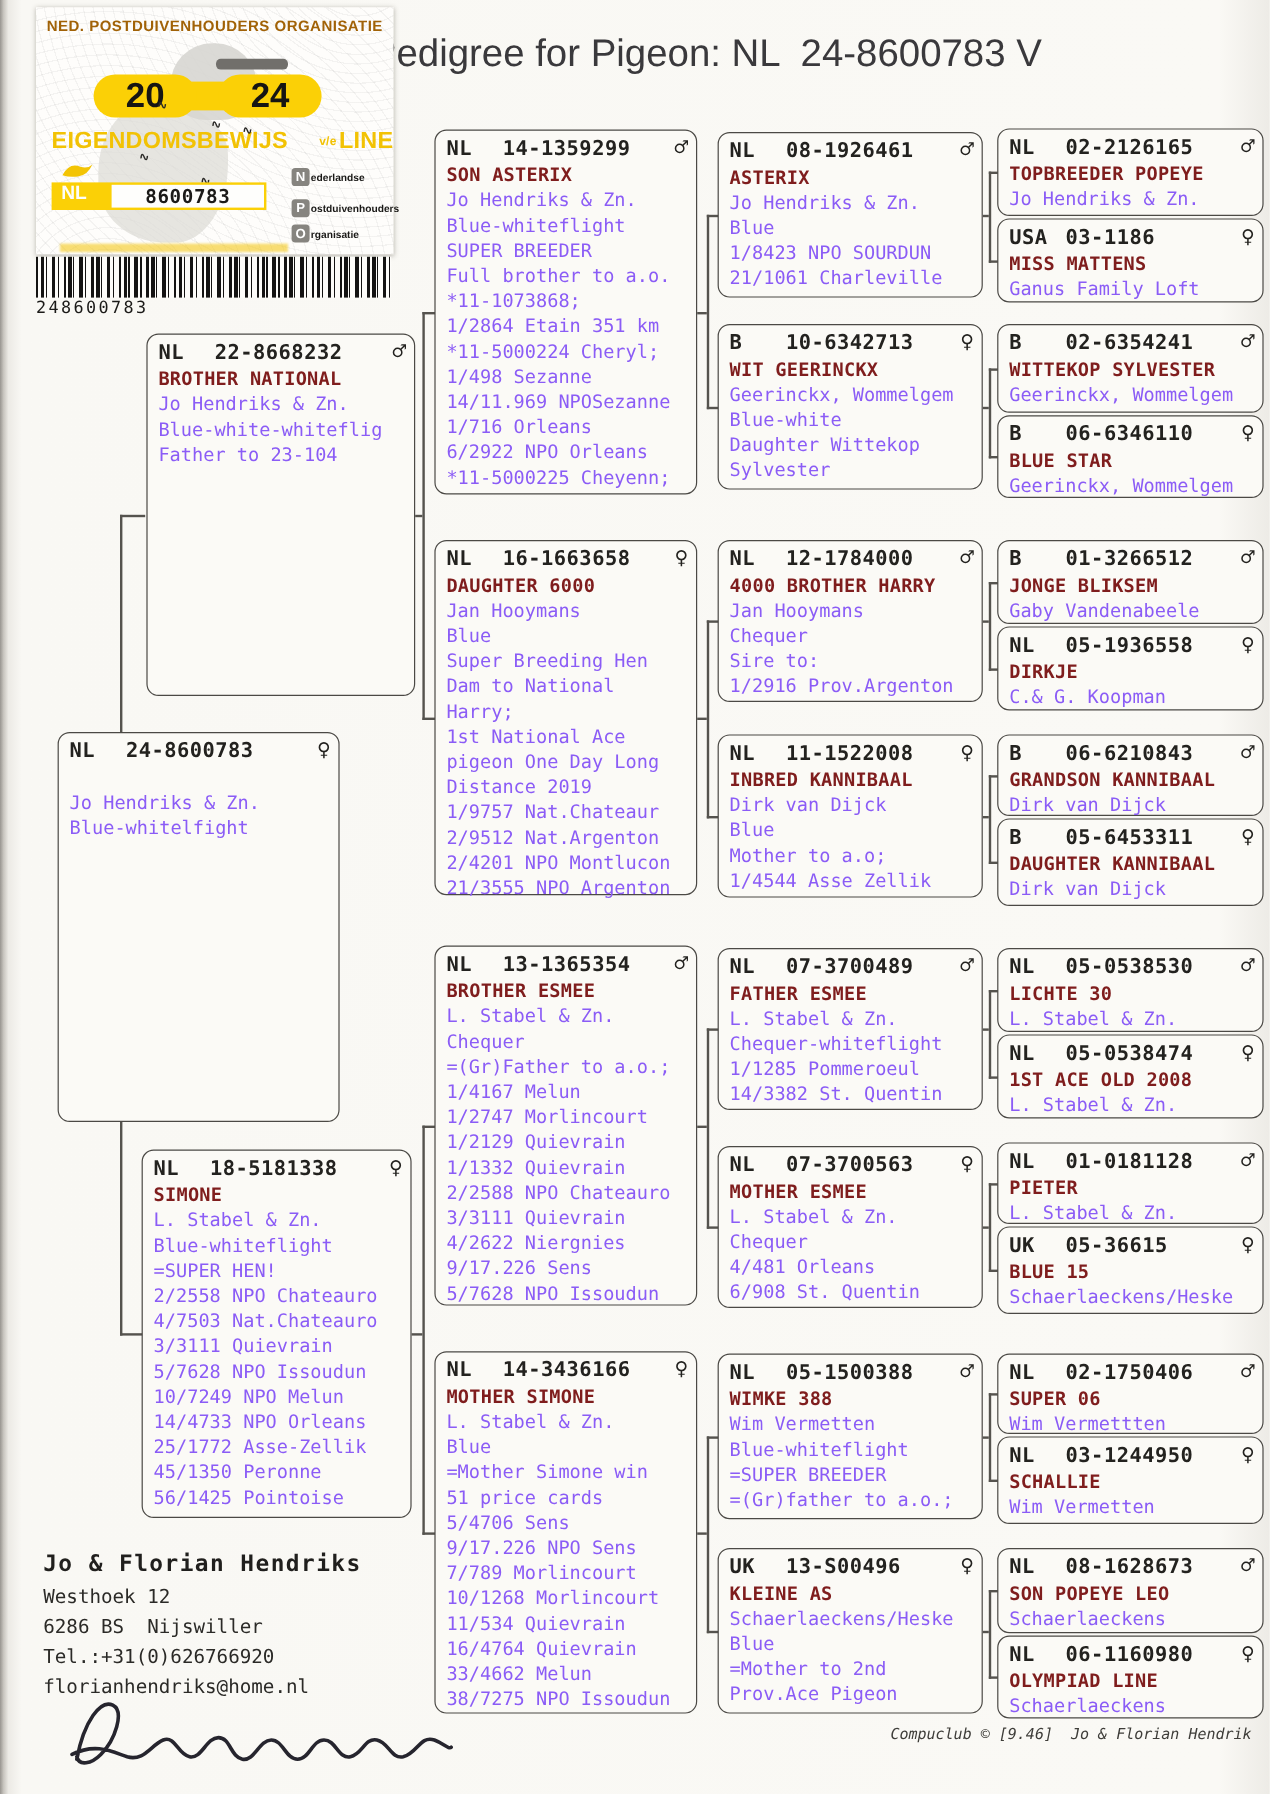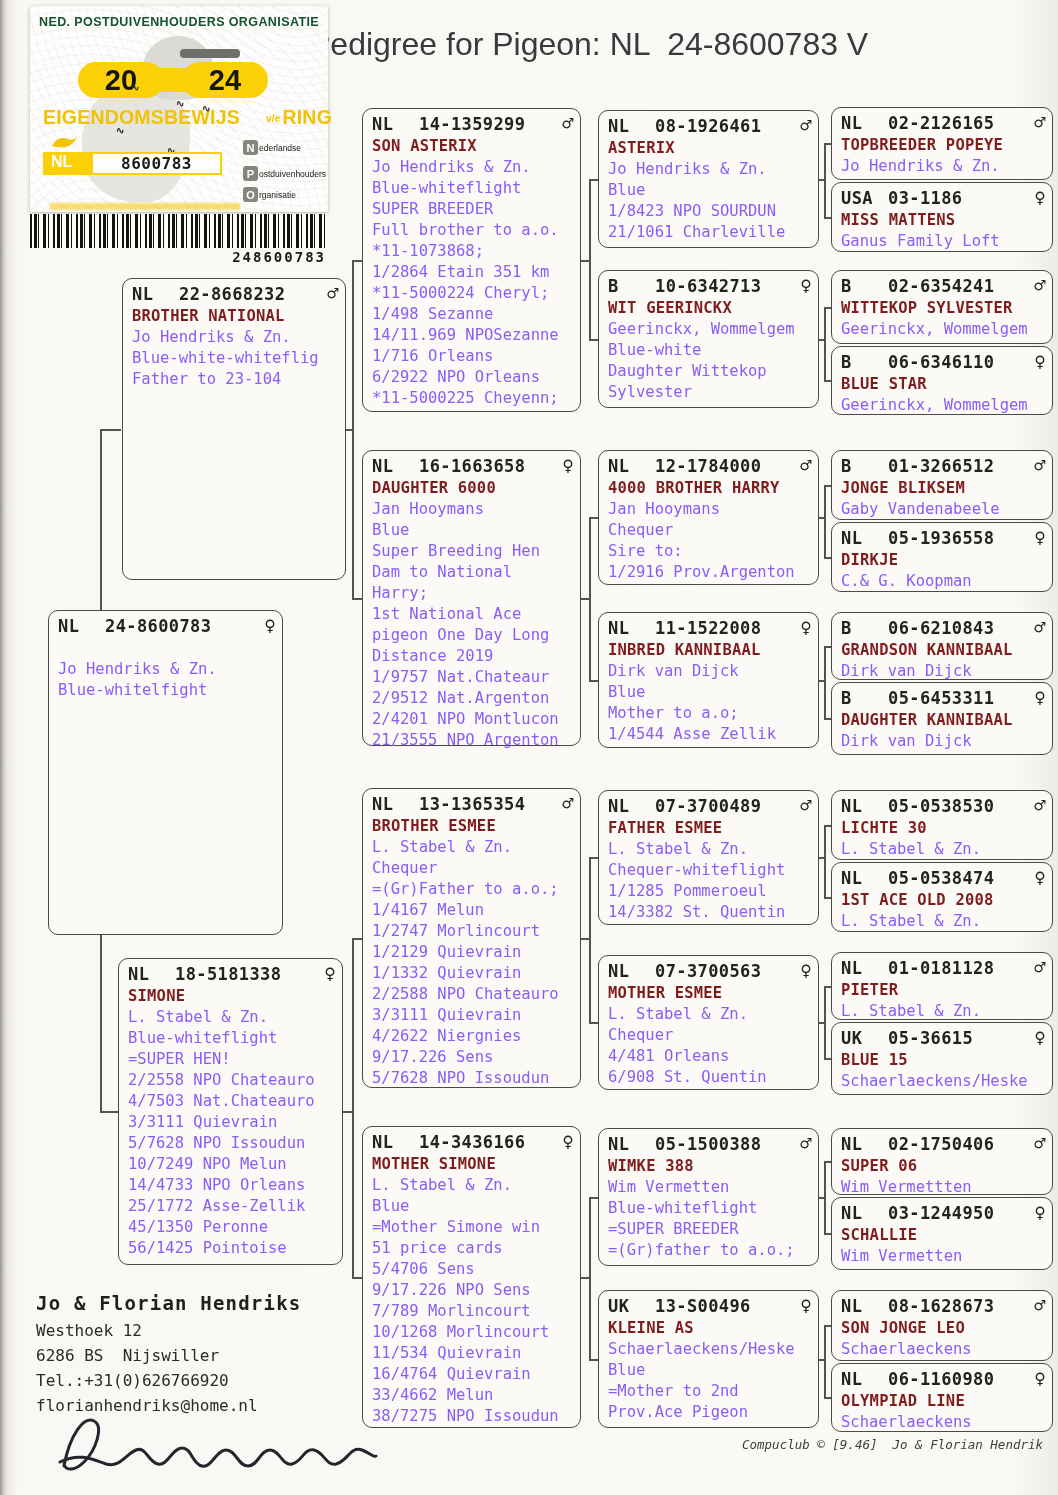--- a/index.html
+++ b/index.html
@@ -34,21 +34,21 @@
   .sticker{position:absolute;left:30px;top:6px;width:298px;height:258px;z-index:5;}
   .st-bg{
     position:absolute;left:0;top:0;width:298px;height:206px;background:#fefdfb;
     box-shadow:0 1px 4px rgba(60,55,40,.35);
     background-image:
       repeating-radial-gradient(circle at 20% 120%,rgba(150,150,150,.10) 0 1px,transparent 1px 9px),
       repeating-radial-gradient(circle at 90% -20%,rgba(150,150,150,.10) 0 1px,transparent 1px 8px);
   }
   .st-org{position:absolute;left:0;top:9px;width:298px;text-align:center;
     font-family:"Liberation Sans",sans-serif;font-weight:bold;font-size:12.5px;
-    color:#14532d;letter-spacing:.4px;white-space:nowrap;}
+    color:#a16207;letter-spacing:.4px;white-space:nowrap;}
   .st-map{position:absolute;left:52px;top:78px;width:108px;height:118px;background:#dddcd7;
     border-radius:46% 58% 42% 52%/52% 40% 58% 44%;opacity:.75;}
   .st-lion{position:absolute;left:112px;top:30px;width:72px;height:64px;background:#d7d6d1;
     border-radius:48% 48% 42% 42%/55% 55% 40% 40%;opacity:.9;}
   .st-darkbar{position:absolute;left:150px;top:43px;width:60px;height:9px;background:#716f6b;border-radius:4px;}
   .st-lobe{position:absolute;top:56px;width:86px;height:36px;background:#fbd006;border-radius:18px;
     display:flex;align-items:center;justify-content:center;
     font-family:"Liberation Sans",sans-serif;font-weight:bold;font-size:29px;color:#161513;}
   .st-lobe.left{left:48px;}
   .st-lobe.right{left:152px;}
@@ -62,27 +62,27 @@
   .st-nlstrip{position:absolute;left:13px;top:146px;width:179px;height:23px;background:#fbd006;}
   .st-nl{position:absolute;left:8px;top:1px;color:#fdfdfa;font-family:"Liberation Sans",sans-serif;
     font-weight:bold;font-size:16px;}
   .st-ringbox{position:absolute;left:50px;top:2px;width:127px;height:19px;background:#fefefc;
     display:flex;align-items:center;justify-content:center;
     font-size:16px;font-weight:bold;color:#1c1b19;letter-spacing:.5px;}
   .st-npo-row{position:absolute;left:213px;display:flex;align-items:center;}
   .st-npo-letter{width:15px;height:15px;background:#86847f;color:#fff;border-radius:3px;
     font-family:"Liberation Sans",sans-serif;font-weight:bold;font-size:11px;
     display:flex;align-items:center;justify-content:center;}
-  .st-npo-rest{font-family:"Liberation Sans",sans-serif;font-weight:normal;font-size:8.5px;color:#191816;margin-left:1px;white-space:nowrap;}
+  .st-npo-rest{font-family:"Liberation Sans",sans-serif;font-weight:bold;font-size:8.5px;color:#191816;margin-left:1px;white-space:nowrap;}
   .st-fineprint{position:absolute;left:20px;top:197px;width:190px;height:7px;
     background:rgba(242,194,4,.55);filter:blur(1px);}
   .st-barcode{position:absolute;left:0;top:208px;width:296px;height:34px;
     background:repeating-linear-gradient(90deg,#141312 0 2px,#fdfcf9 2px 4px,#141312 4px 7px,#fdfcf9 7px 8px,#141312 8px 9px,#fdfcf9 9px 13px,#141312 13px 16px,#fdfcf9 16px 18px,#141312 18px 19px,#fdfcf9 19px 23px);}
-  .st-barcode-num{position:absolute;left:0;top:243px;width:296px;text-align:right;
-    font-size:14px;color:#1b1a18;letter-spacing:2px;font-weight:bold;}
+  .st-barcode-num{position:absolute;left:0;top:243px;width:296px;text-align:left;
+    font-size:14px;color:#1b1a18;letter-spacing:2px;}
   .st-dove{position:absolute;left:20px;top:127px;}
   
   .contact{position:absolute;left:36px;top:1288px;z-index:2;color:#201f1d;}
   .owner-name{font-size:19px;font-weight:bold;letter-spacing:1.2px;line-height:30px;white-space:pre;}
   .contact-line{font-size:16px;line-height:25px;white-space:pre;color:#2b2a27;}
   .signature{position:absolute;left:48px;top:1406px;z-index:3;}
   .doc-footer{position:absolute;left:742px;top:1437px;z-index:2;
     font-size:12.5px;font-style:italic;color:#3e3d39;white-space:pre;}
 </style>
 </head>
@@ -436,21 +436,21 @@
 </div>
 <div class="pbox" style="--x:831px;--y:1197px;--w:222px;--h:73px">
   <div class="phead"><span class="pc">NL</span><span class="pnum">03-1244950</span><span class="psex">♀</span></div>
   <div class="pname">SCHALLIE</div>
   <div class="plines">
       <div>Wim Vermetten</div>
     </div>
 </div>
 <div class="pbox" style="--x:831px;--y:1290px;--w:222px;--h:71px">
   <div class="phead"><span class="pc">NL</span><span class="pnum">08-1628673</span><span class="psex">♂</span></div>
-  <div class="pname">SON JONGE LEO</div>
+  <div class="pname">SON POPEYE LEO</div>
   <div class="plines">
       <div>Schaerlaeckens</div>
     </div>
 </div>
 <div class="pbox" style="--x:831px;--y:1363px;--w:222px;--h:69px">
   <div class="phead"><span class="pc">NL</span><span class="pnum">06-1160980</span><span class="psex">♀</span></div>
   <div class="pname">OLYMPIAD LINE</div>
   <div class="plines">
       <div>Schaerlaeckens</div>
     </div>
@@ -458,21 +458,21 @@
 
 <div class="sticker">
   <div class="st-bg"></div>
   <div class="st-map"></div>
   <div class="st-lion"></div>
   <div class="st-org">NED. POSTDUIVENHOUDERS ORGANISATIE</div>
   <div class="st-darkbar"></div>
   <div class="st-band"></div>
   <div class="st-lobe left">20</div>
   <div class="st-lobe right">24</div>
-  <div class="st-eig"><span>EIGENDOMSBEWIJS</span><span class="st-ve">v/e</span><span>RING</span></div>
+  <div class="st-eig"><span>EIGENDOMSBEWIJS</span><span class="st-ve">v/e</span><span>LINE</span></div>
   <span class="st-bird" style="left:101px;top:76px"></span>
   <span class="st-bird" style="left:146px;top:92px"></span>
   <span class="st-bird" style="left:172px;top:97px"></span>
   <span class="st-bird" style="left:86px;top:119px"></span>
   <span class="st-bird" style="left:137px;top:139px"></span>
   <div class="st-dove"><svg width="28" height="17" viewBox="0 0 28 17">
         <path d="M2 13 Q8 2 17 6 Q23 8 27 4 Q23 13 15 14 Q8 15 2 13 Z" fill="#f3c404"></path>
       </svg></div>
   <div class="st-nlstrip">
     <span class="st-nl">NL</span>

